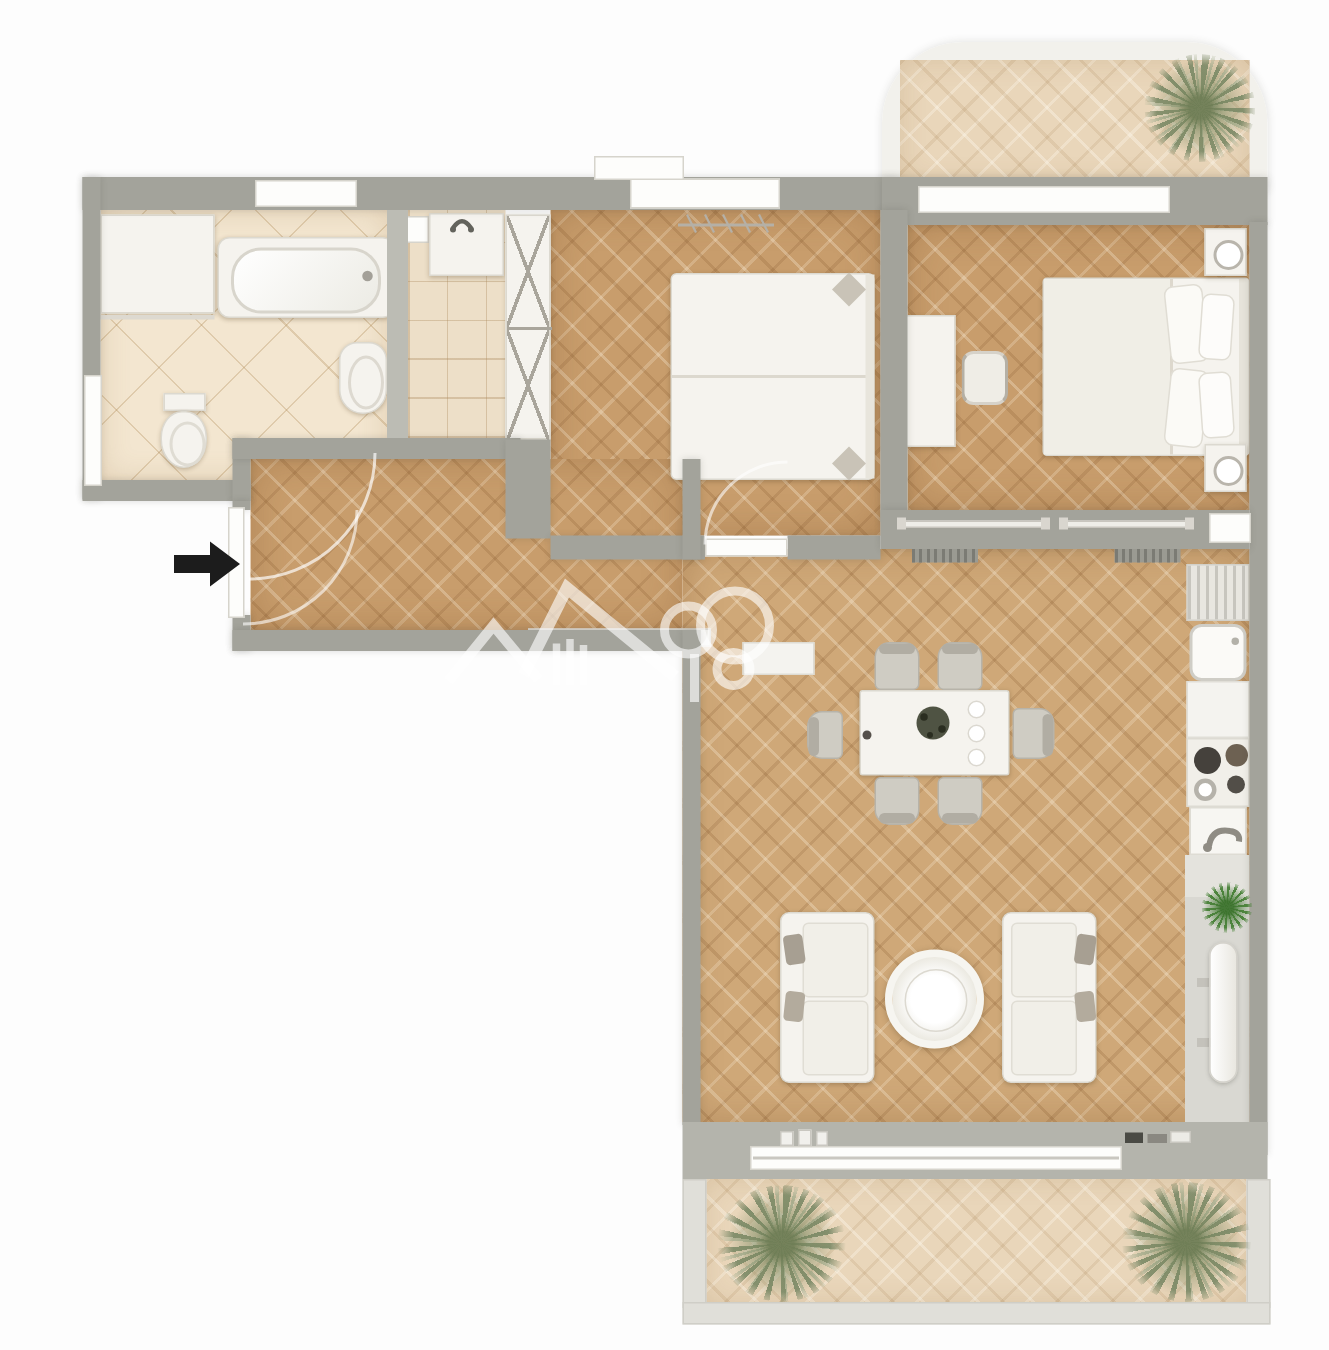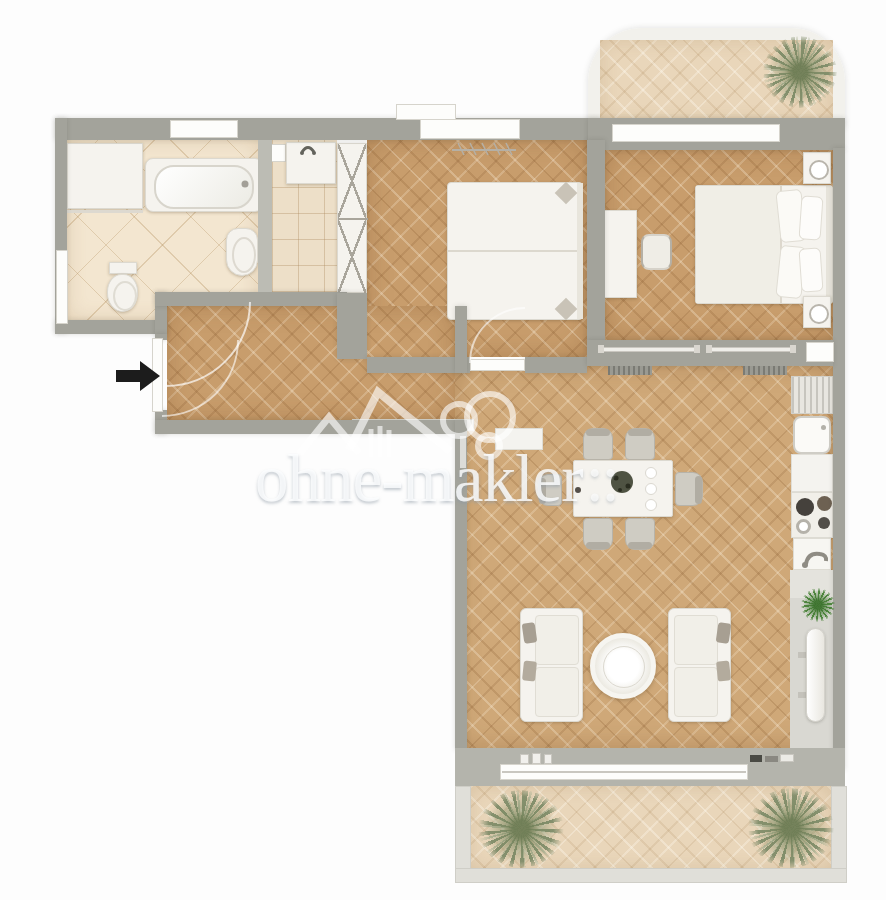--- a/index.html
+++ b/index.html
@@ -273,15 +273,14 @@
       <path d="M371 429 V457" stroke-width="5"></path>
       <path d="M380 426 V457" stroke-width="5"></path>
       <path d="M389 430 V457" stroke-width="5"></path>
       <circle cx="459" cy="420" r="16" stroke-width="6"></circle>
       <circle cx="490" cy="417" r="23" stroke-width="6"></circle>
       <circle cx="489" cy="446" r="11" stroke-width="6"></circle>
       <path d="M463 436 V468" stroke-width="6"></path>
     </g>
   </svg>
 
-  <div id="watermark-text"><span>ohne-makler</span><span class="sfx">::</span></div>
 
 </div>
 
 </body></html>

